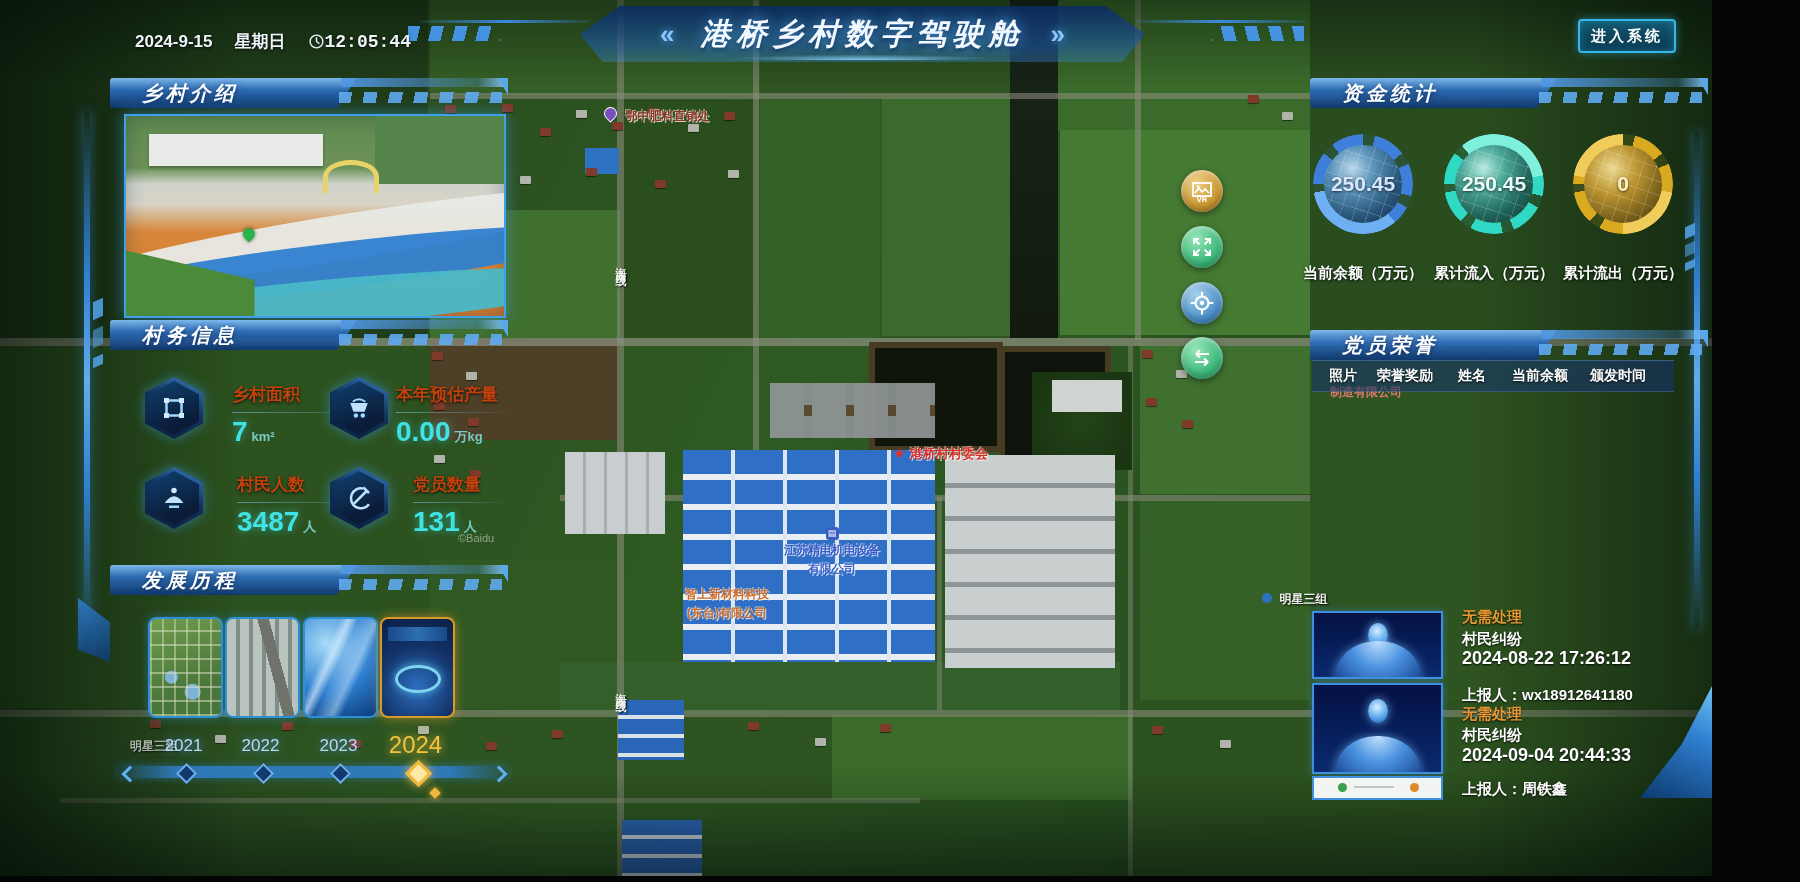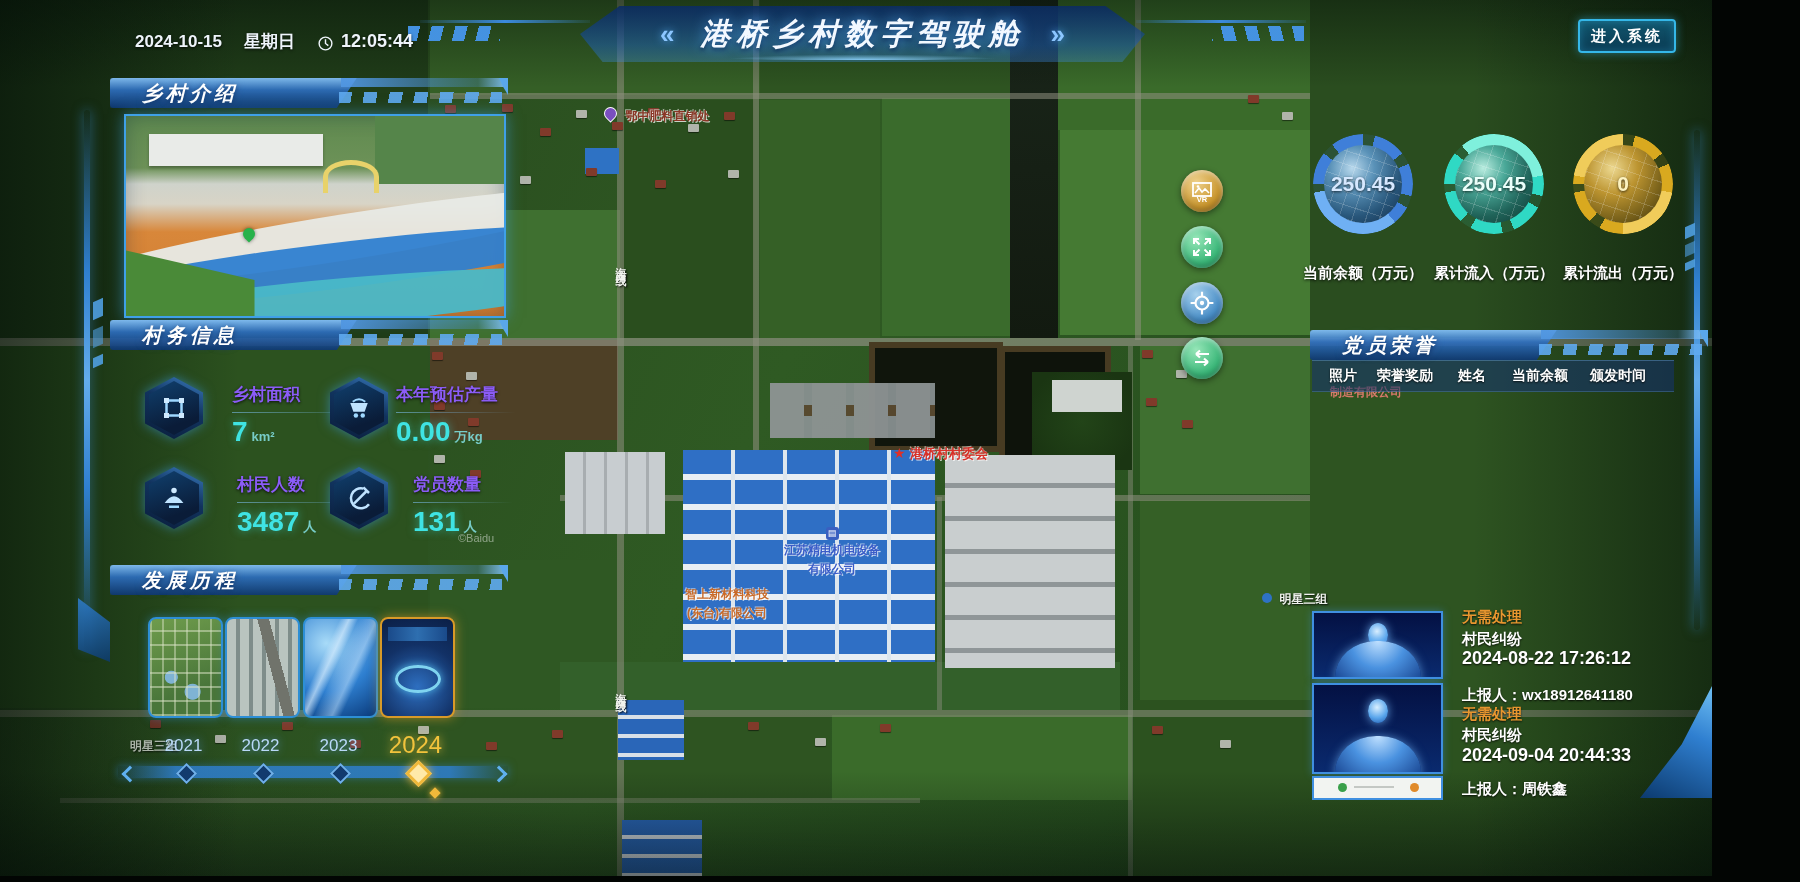--- a/index.html
+++ b/index.html
@@ -37,21 +37,21 @@
   #banner::after{content:"";position:absolute;left:15%;bottom:2px;width:70%;height:8px;border-radius:50%;
     background:radial-gradient(50% 100% at 50% 100%,rgba(140,210,255,.9),rgba(140,210,255,0) 70%);}
   .wingline{position:absolute;top:20px;height:3px;z-index:6;background:linear-gradient(90deg,rgba(60,140,230,.1),#3b8ade,rgba(60,140,230,.1));}
   .wingdash{position:absolute;top:26px;width:92px;height:15px;z-index:6;
     background:repeating-linear-gradient(104deg,rgba(70,150,235,.95) 0 12px,rgba(70,150,235,0) 12px 23px);}
   #title{font-style:italic;font-weight:bold;font-size:30px;color:#f2f8ff;letter-spacing:6px;
     text-shadow:0 0 14px rgba(90,180,255,.8),0 2px 4px rgba(0,20,60,.9);}
   .chev{font-size:26px;font-weight:bold;color:#8cc6ff;text-shadow:0 0 8px rgba(90,180,255,.8);}
   #datetime{position:absolute;left:135px;top:30px;z-index:7;display:flex;align-items:center;gap:22px;
     color:#eef4fa;font-weight:bold;font-size:17px;text-shadow:0 1px 3px rgba(0,0,0,.8);}
-  #clockwrap{display:flex;align-items:flex-end;gap:7px;}
+  #clockwrap{display:flex;align-items:center;font-family:Liberation Mono, monospace;}
   #enterbtn{position:absolute;left:1578px;top:19px;width:94px;height:30px;z-index:8;cursor:pointer;
     background:linear-gradient(180deg,#11566e,#0a3a52);border:2px solid #35b7e8;border-radius:4px;
     box-shadow:0 0 10px rgba(53,183,232,.5),inset 0 0 8px rgba(53,183,232,.35);
     color:#fff;font-weight:bold;font-size:15px;letter-spacing:3px;display:flex;align-items:center;justify-content:center;}
   
   .phdr{position:absolute;width:398px;height:34px;z-index:6;}
   .phdr .pbar{position:absolute;left:0;top:2px;height:30px;width:62%;border-radius:3px 0 0 3px;
     background:linear-gradient(180deg,rgba(130,190,245,.95) 0%,rgba(45,110,190,.92) 40%,rgba(14,56,118,.9) 100%);
     clip-path:polygon(0 0,100% 0,calc(100% - 20px) 100%,0 100%);box-shadow:0 0 12px rgba(40,120,210,.55);}
   .phdr .pline{position:absolute;left:58%;right:0;top:2px;height:9px;
@@ -75,21 +75,21 @@
   .ph-arch{position:absolute;left:52%;top:22%;width:46px;height:28px;border:5px solid #e8d26a;border-bottom:none;border-radius:50% 50% 0 0;}
   .ph-pin{position:absolute;left:31%;top:56%;width:12px;height:12px;background:#27b24a;border-radius:50% 50% 50% 0;transform:rotate(-45deg);box-shadow:0 0 4px rgba(0,0,0,.5);}
   
   .hex{position:absolute;width:58px;height:62px;z-index:6;filter:drop-shadow(0 0 6px rgba(60,160,240,.55));}
   .hex .h1{position:absolute;inset:0;clip-path:polygon(50% 0,100% 25%,100% 75%,50% 100%,0 75%,0 25%);
     background:linear-gradient(205deg,#3a7cc0 0%,#11335e 45%,#0a1d3a 100%);}
   .hex .h2{position:absolute;inset:4px;clip-path:polygon(50% 0,100% 25%,100% 75%,50% 100%,0 75%,0 25%);
     background:linear-gradient(160deg,#10406e,#0a1c38 75%);}
   .hex .hicon{position:absolute;inset:0;display:flex;align-items:center;justify-content:center;}
   .stat{position:absolute;z-index:6;}
-  .slabel{font-weight:bold;font-size:17px;color:#8b5cf6;text-shadow:0 1px 3px rgba(0,0,0,.85);}
+  .slabel{font-weight:bold;font-size:17px;color:#c2410c;text-shadow:0 1px 3px rgba(0,0,0,.85);}
   .sline{width:150px;height:1px;margin:6px 0 5px;background:linear-gradient(90deg,rgba(130,200,255,.55),rgba(130,200,255,0));}
   .sval{font-weight:bold;font-size:28px;color:#3fe3e3;text-shadow:0 0 9px rgba(60,220,220,.55);line-height:1;}
   .sunit{font-size:13px;font-weight:bold;color:#77ccc8;margin-left:4px;}
   
   .thumb{position:absolute;top:617px;width:71px;height:97px;border-radius:8px;z-index:6;cursor:pointer;
     border:2px solid #2d8fd6;box-shadow:0 0 10px rgba(45,143,214,.5);overflow:hidden;}
   .thumb.sel{border-color:#d89a28;box-shadow:0 0 12px rgba(216,154,40,.65);}
   .t2021{background:repeating-linear-gradient(0deg,rgba(220,228,200,.5) 0 2px,transparent 2px 14px),
     repeating-linear-gradient(90deg,rgba(220,228,200,.45) 0 2px,transparent 2px 12px),
     radial-gradient(circle at 30% 60%,#7fb3d4 8%,transparent 9%),radial-gradient(circle at 60% 75%,#7fb3d4 9%,transparent 10%),
@@ -340,21 +340,21 @@
   <div class="wingline" style="left:420px;width:170px"></div>
   <div class="wingline" style="left:1136px;width:170px"></div>
   <div class="wingdash" style="left:408px"></div>
   <div class="wingdash" style="left:1212px;transform:scaleX(-1)"></div>
   <div id="banner">
     <span class="chev">«</span>
     <span id="title">港桥乡村数字驾驶舱</span>
     <span class="chev">»</span>
   </div>
   <div id="datetime">
-    <span>2024-10-15</span>
+    <span>2024-9-15</span>
     <span>星期日</span>
     <span id="clockwrap">
       <svg width="17" height="17" viewBox="0 0 24 24" fill="none" stroke="#eef4fa" stroke-width="2">
         <circle cx="12" cy="12" r="9"></circle>
           <path d="M12 6v6l4 3"></path>
       </svg>
       <span style="font-size:18px">12:05:44</span>
     </span>
   </div>
   <div id="enterbtn">进入系统</div>
@@ -470,20 +470,26 @@
   <div class="year sel" style="left:378px">2024</div>
   <div id="tline"></div>
   <div class="tarrow" style="left:124px;transform:rotate(45deg)"></div>
   <div class="tarrow" style="left:493px;transform:rotate(225deg)"></div>
   <div class="dia b" style="left:179px"></div>
   <div class="dia b" style="left:256px"></div>
   <div class="dia b" style="left:333px"></div>
   <div class="dia g" style="left:409px"></div>
   <div class="dia gs" style="left:431px"></div>
 
+  <div class="phdr" style="left:1310px;top:76px">
+    <div class="pbar"></div>
+      <div class="pline"></div>
+      <div class="pdash"></div>
+    <div class="ptitle">资金统计</div>
+  </div>
 
   <div class="gauge" style="left:1313px">
     <div class="ring" style="background:repeating-conic-gradient(from -90deg,#3f7fd9 0 38deg,rgba(63,127,217,.12) 38deg 52deg)"></div>
     <div class="arc" style="background:conic-gradient(from 140deg,#6fb0f4 0 120deg,transparent 120deg 360deg)"></div>
     <div class="sphere" style="background:radial-gradient(circle at 36% 30%,#b8d8ec 0%,#5a92b8 30%,#28567a 65%,#122c48 100%)"></div>
     <div class="gval" style="color:#d6e8ff">250.45</div>
   </div>
 
   <div class="gauge" style="left:1444px">
     <div class="ring" style="background:repeating-conic-gradient(from -90deg,#2fd9c4 0 38deg,rgba(47,217,196,.12) 38deg 52deg)"></div>

